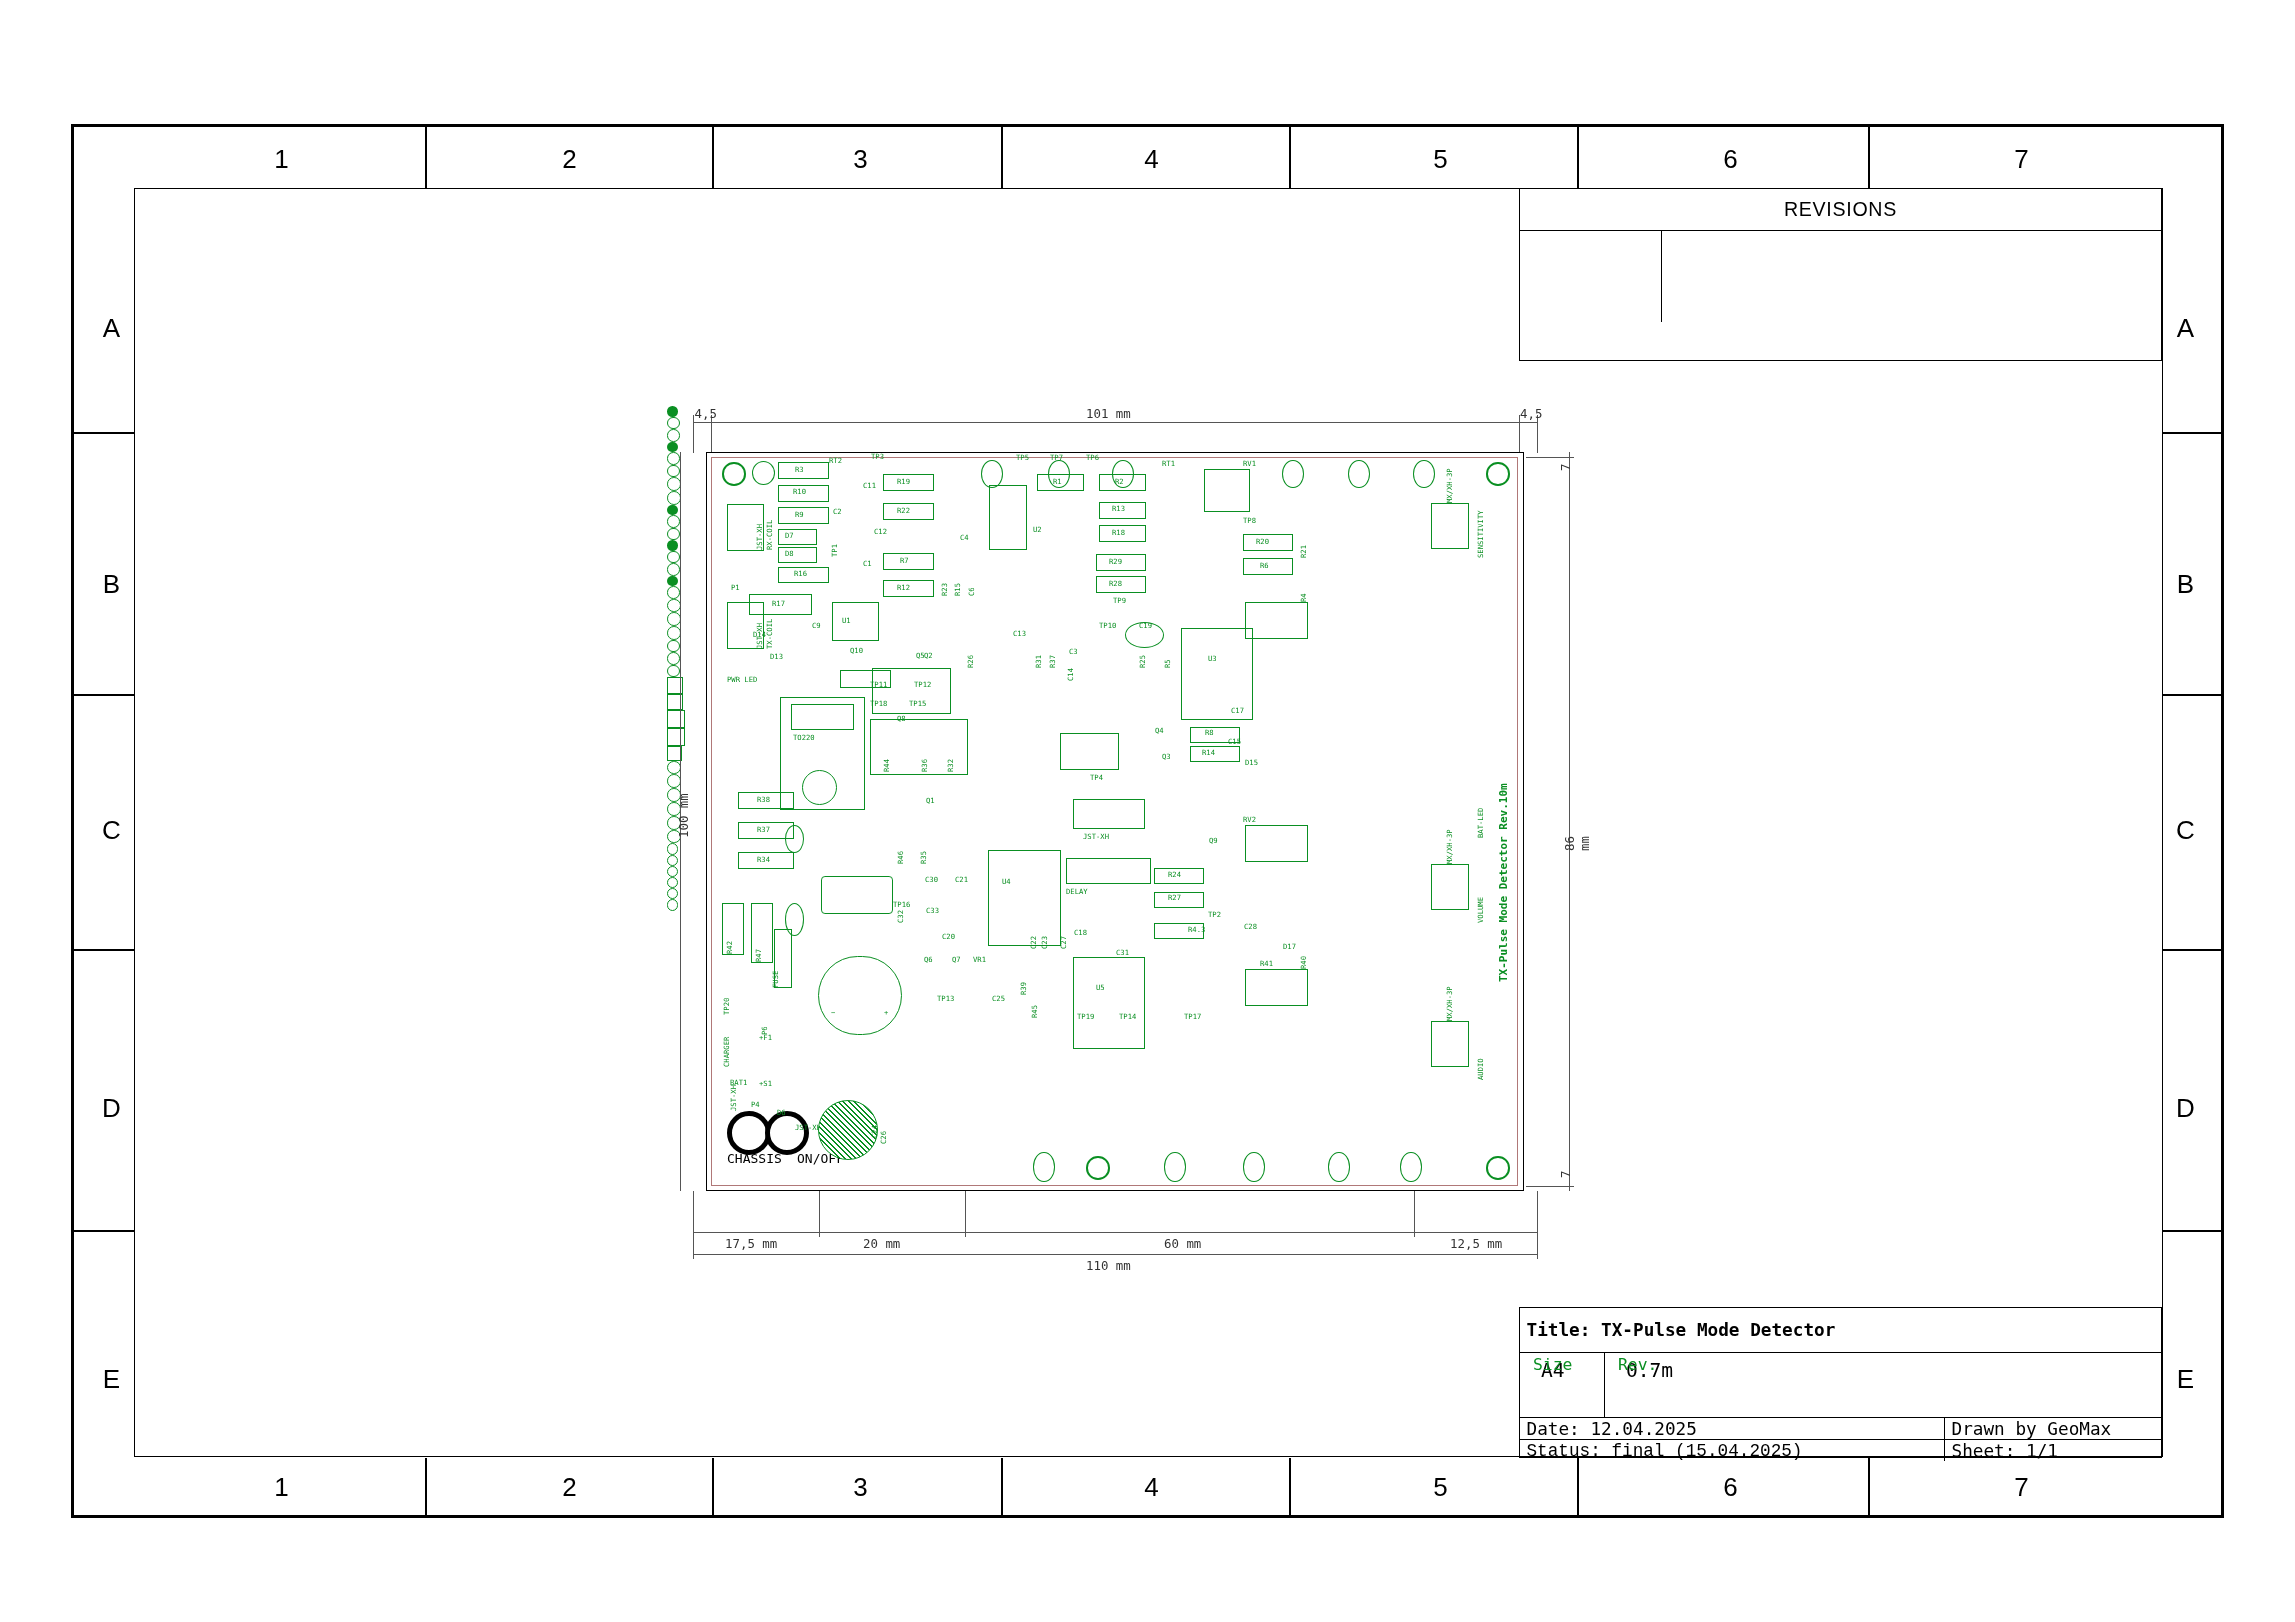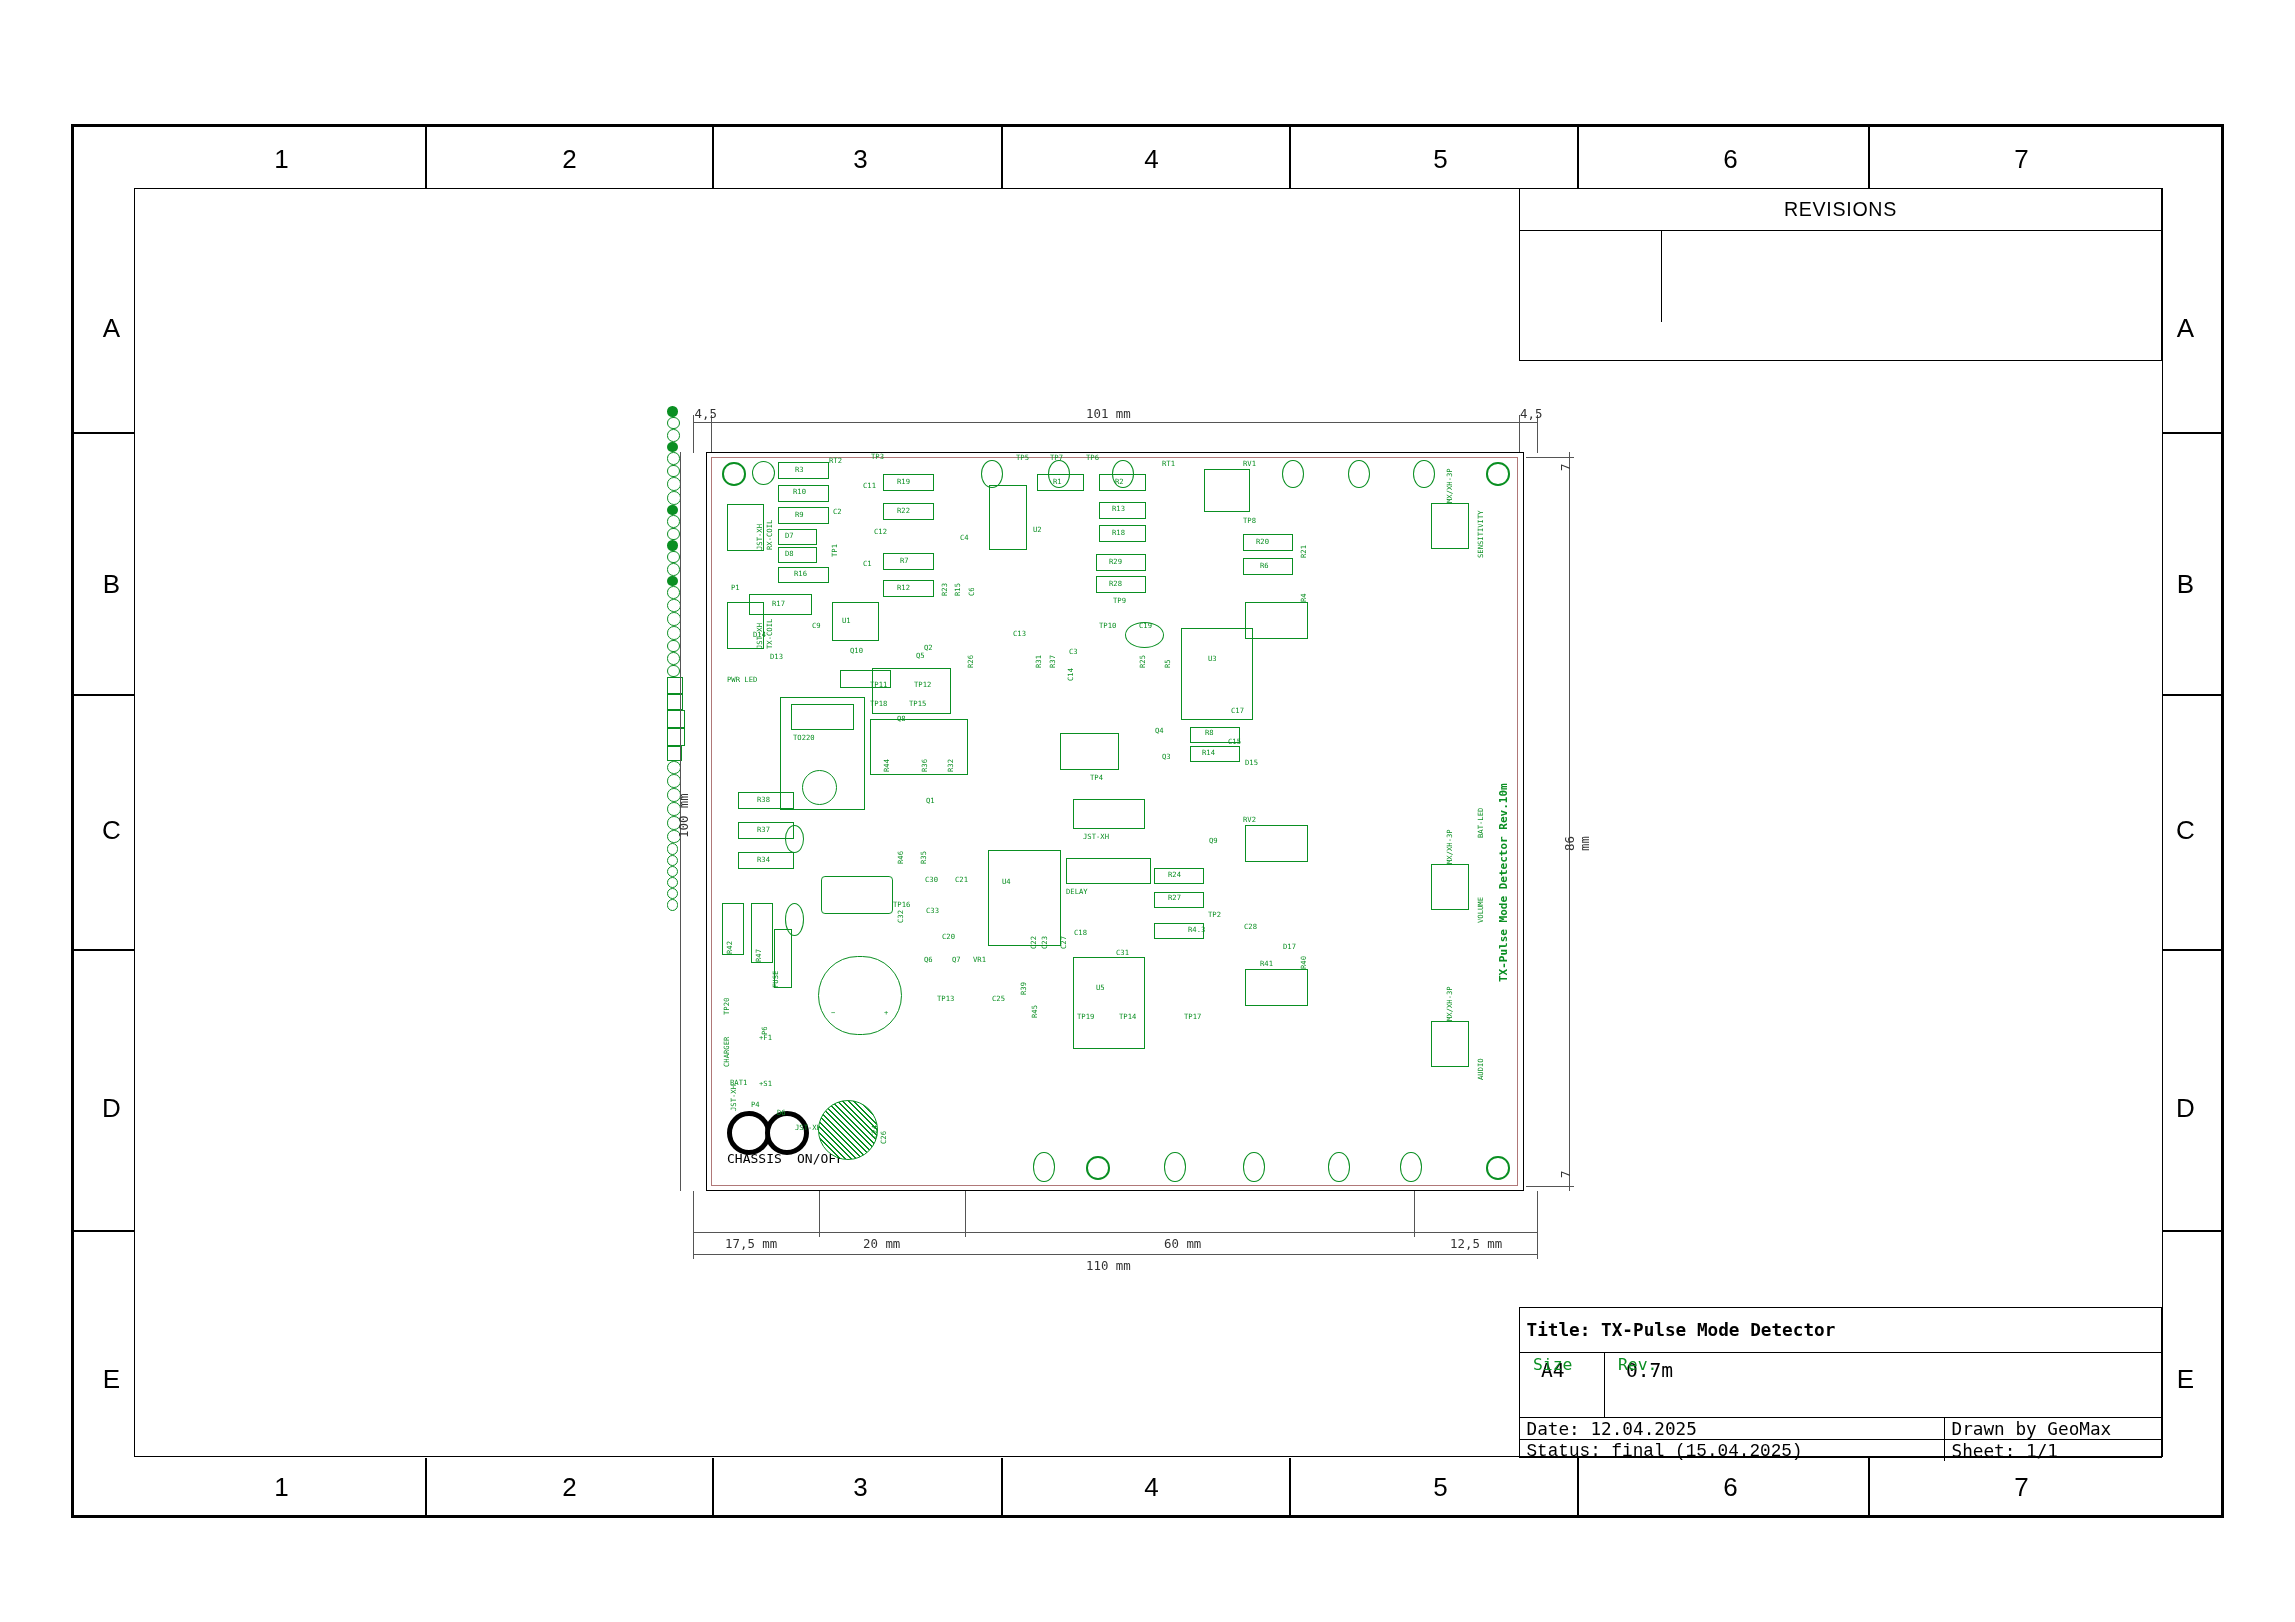--- a/index.html
+++ b/index.html
@@ -396,21 +396,21 @@
     <div class="lbl" style="left:472px;top:216px;">C19</div>
 
     <div class="s rect" style="left:576px;top:128px;width:50px;height:17px;"></div>
     <div class="lbl" style="left:589px;top:132px;">R20</div>
     <div class="s rect" style="left:576px;top:152px;width:50px;height:17px;"></div>
     <div class="lbl" style="left:593px;top:156px;">R6</div>
     <div class="lblv" style="left:633px;top:152px;">R21</div>
     <div class="lblv" style="left:633px;top:196px;">R4</div>
     <div class="lbl" style="left:576px;top:111px;">TP8</div>
 
-    <div class="lbl" style="left:209px;top:238px;padding-left:48px;">Q2</div>
+    <div class="lbl" style="left:209px;top:246px;padding-left:48px;">Q2</div>
     <div class="lbl" style="left:249px;top:246px;">Q5</div>
     <div class="lbl" style="left:203px;top:275px;">TP11</div>
     <div class="lbl" style="left:203px;top:294px;">TP18</div>
     <div class="lbl" style="left:247px;top:275px;">TP12</div>
     <div class="lbl" style="left:242px;top:294px;">TP15</div>
     <div class="lbl" style="left:230px;top:309px;">Q8</div>
     <div class="lblv" style="left:216px;top:366px;">R44</div>
     <div class="lblv" style="left:254px;top:366px;">R36</div>
     <div class="lblv" style="left:280px;top:366px;">R32</div>
     <div class="lbl" style="left:259px;top:391px;">Q1</div>

